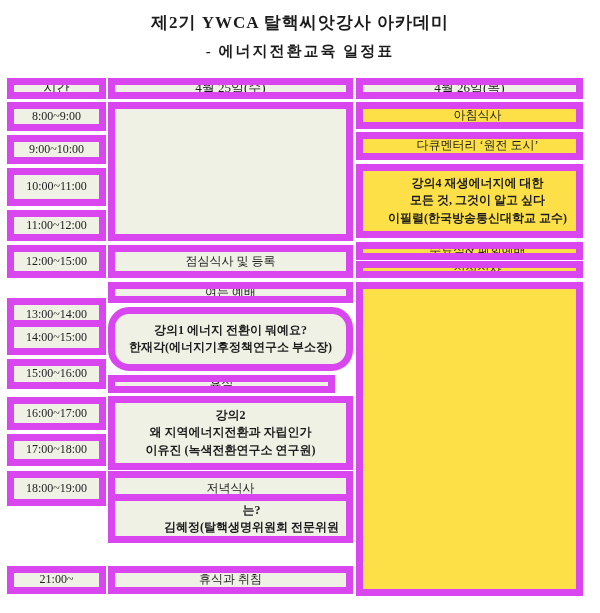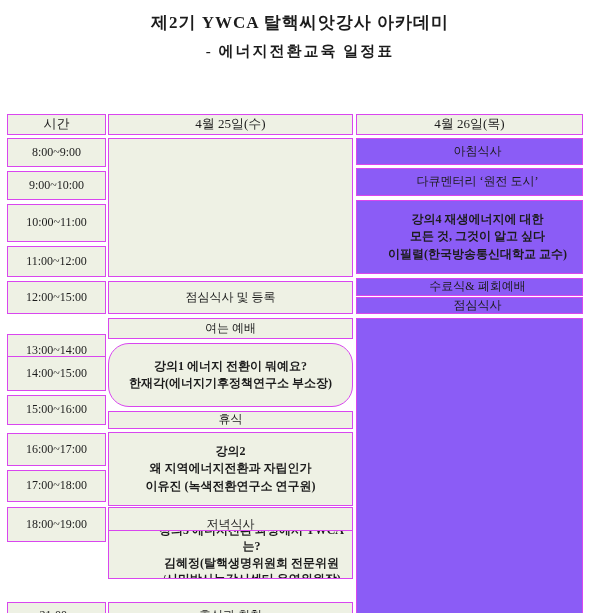--- a/index.html
+++ b/index.html
@@ -27,33 +27,32 @@
     position: absolute;
     left: 0; top: 42px; width: 600px;
     text-align: center;
     font-size: 15px;
     font-weight: 700;
     letter-spacing: 2px;
   }
   .cell {
     position: absolute;
     box-sizing: border-box;
-    border: 1px solid #d946ef;
+    border: 7px solid #d946ef;
     background: #eef1e4;
     display: flex;
     align-items: center;
     justify-content: center;
     text-align: center;
     font-size: 12px;
     line-height: 1.45;
     white-space: pre-line;
     overflow: hidden;
-    margin-top: 36px;
   }
-  .cell.white { background: #8b5cf6; padding-left: 16px; }
+  .cell.white { background: #fde047; padding-left: 16px; }
   .cell.bold  { font-weight: 700; }
   .hdr { font-size: 13px; }
 
   
   .th-time {left:7px;   top:78px;  width:99px; height:21px;}
   .t0  {left:7px; top:102px; width:99px; height:29px;}
   .t1  {left:7px; top:135px; width:99px; height:29px;}
   .t2  {left:7px; top:168px; width:99px; height:38px;}
   .t3  {left:7px; top:210px; width:99px; height:31px;}
   .t4  {left:7px; top:245px; width:99px; height:33px;}
@@ -65,21 +64,21 @@
   .t10 {left:7px; top:471px; width:99px; height:35px;}
   .t11 {left:7px; top:513px; width:99px; height:49px;}
   .t12 {left:7px; top:566px; width:99px; height:28px;}
 
   
   .th-day1   {left:108px; top:78px;  width:245px; height:21px;}
   .m-empty   {left:108px; top:102px; width:245px; height:139px;}
   .m-lunch   {left:108px; top:245px; width:245px; height:33px;}
   .m-worship {left:108px; top:282px; width:245px; height:21px;}
   .m-lec1    {left:108px; top:307px; width:245px; height:64px;border-radius:21px;}
-  .m-break1  {left:108px; top:375px; width:245px; height:18px;}
+  .m-break1  {left:108px; top:375px; width:227px; height:18px;}
   .m-lec2    {left:108px; top:396px; width:245px; height:74px;}
   .m-dinner  {left:108px; top:471px; width:245px; height:35px;}
   .m-lec3    {left:108px; top:494px; width:245px; height:49px; line-height:1.35;padding-left:42px;}
   .m-sleep   {left:108px; top:566px; width:245px; height:28px;}
 
   
   .th-day2     {left:356px; top:78px;  width:227px; height:21px;}
   .r-breakfast {left:356px; top:102px; width:227px; height:27px;}
   .r-docu      {left:356px; top:132px; width:227px; height:28px;}
   .r-lec4      {left:356px; top:164px; width:227px; height:74px;}

